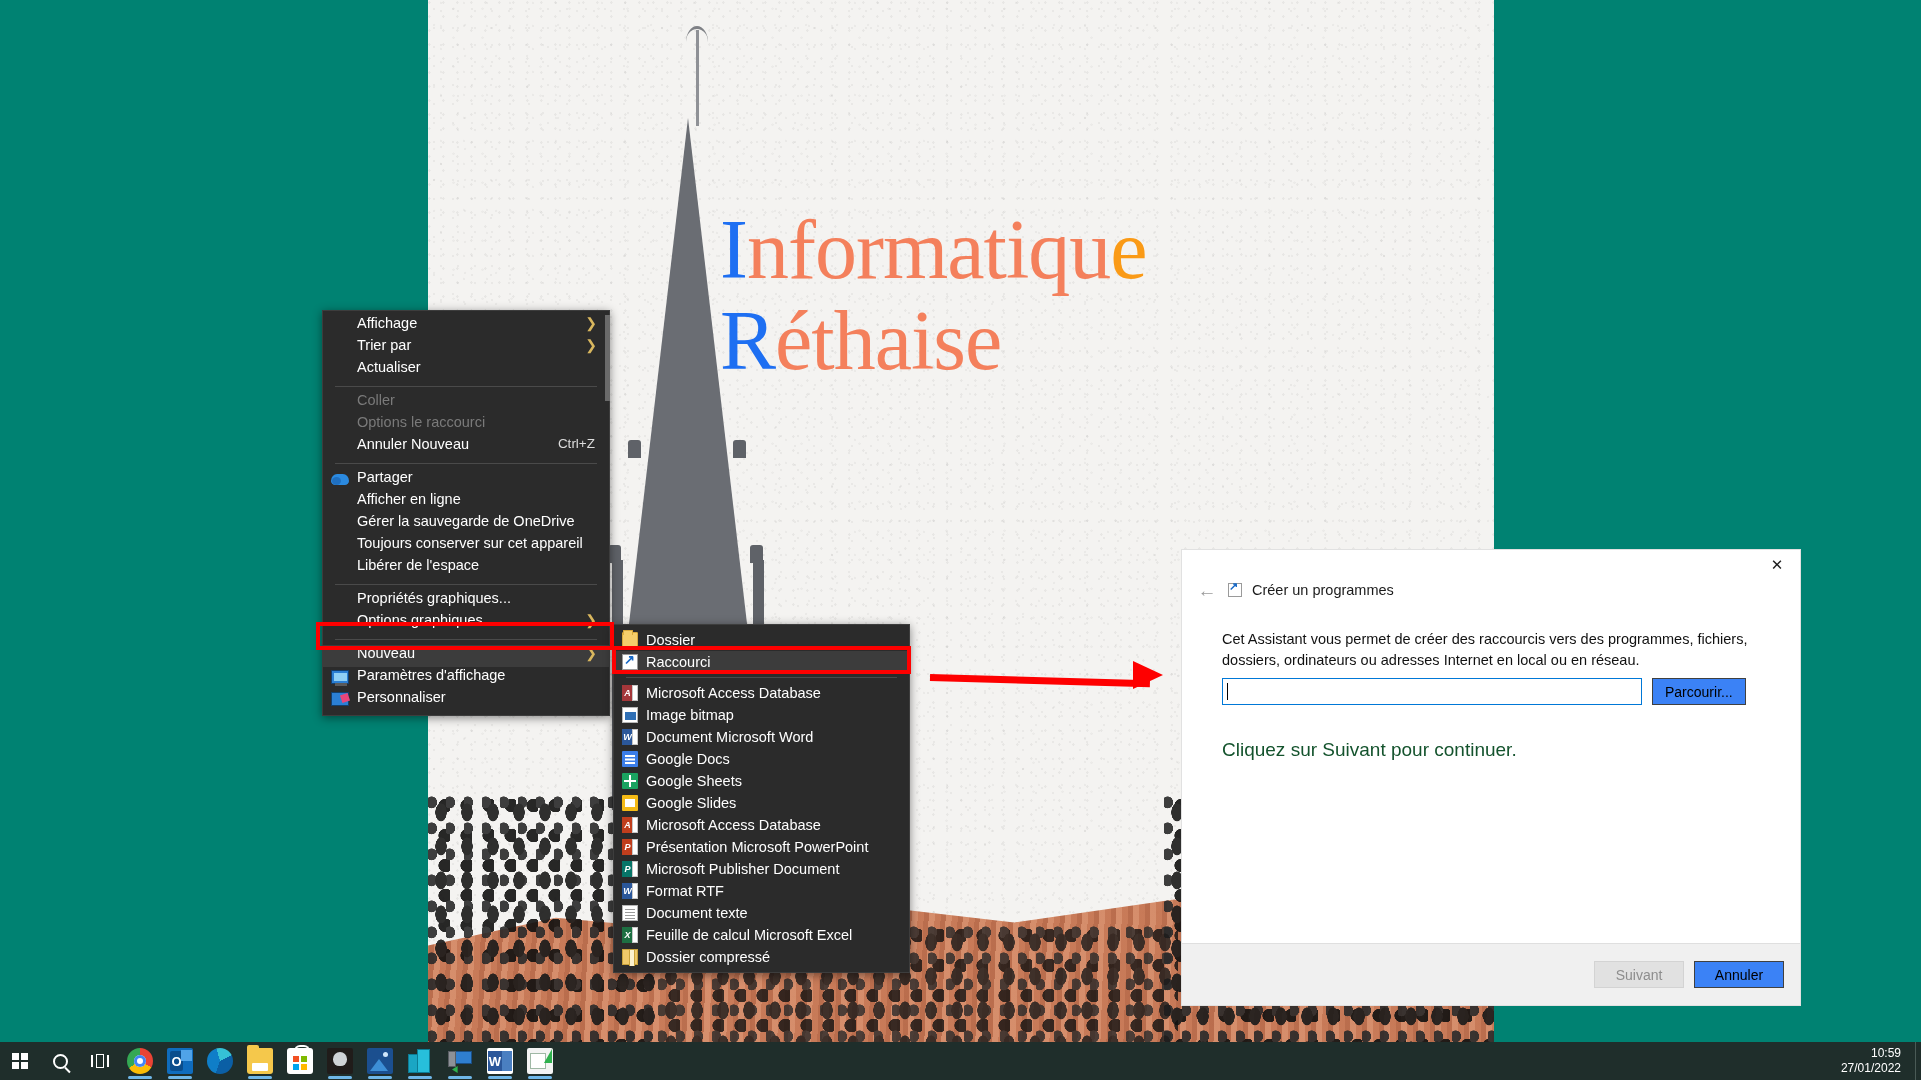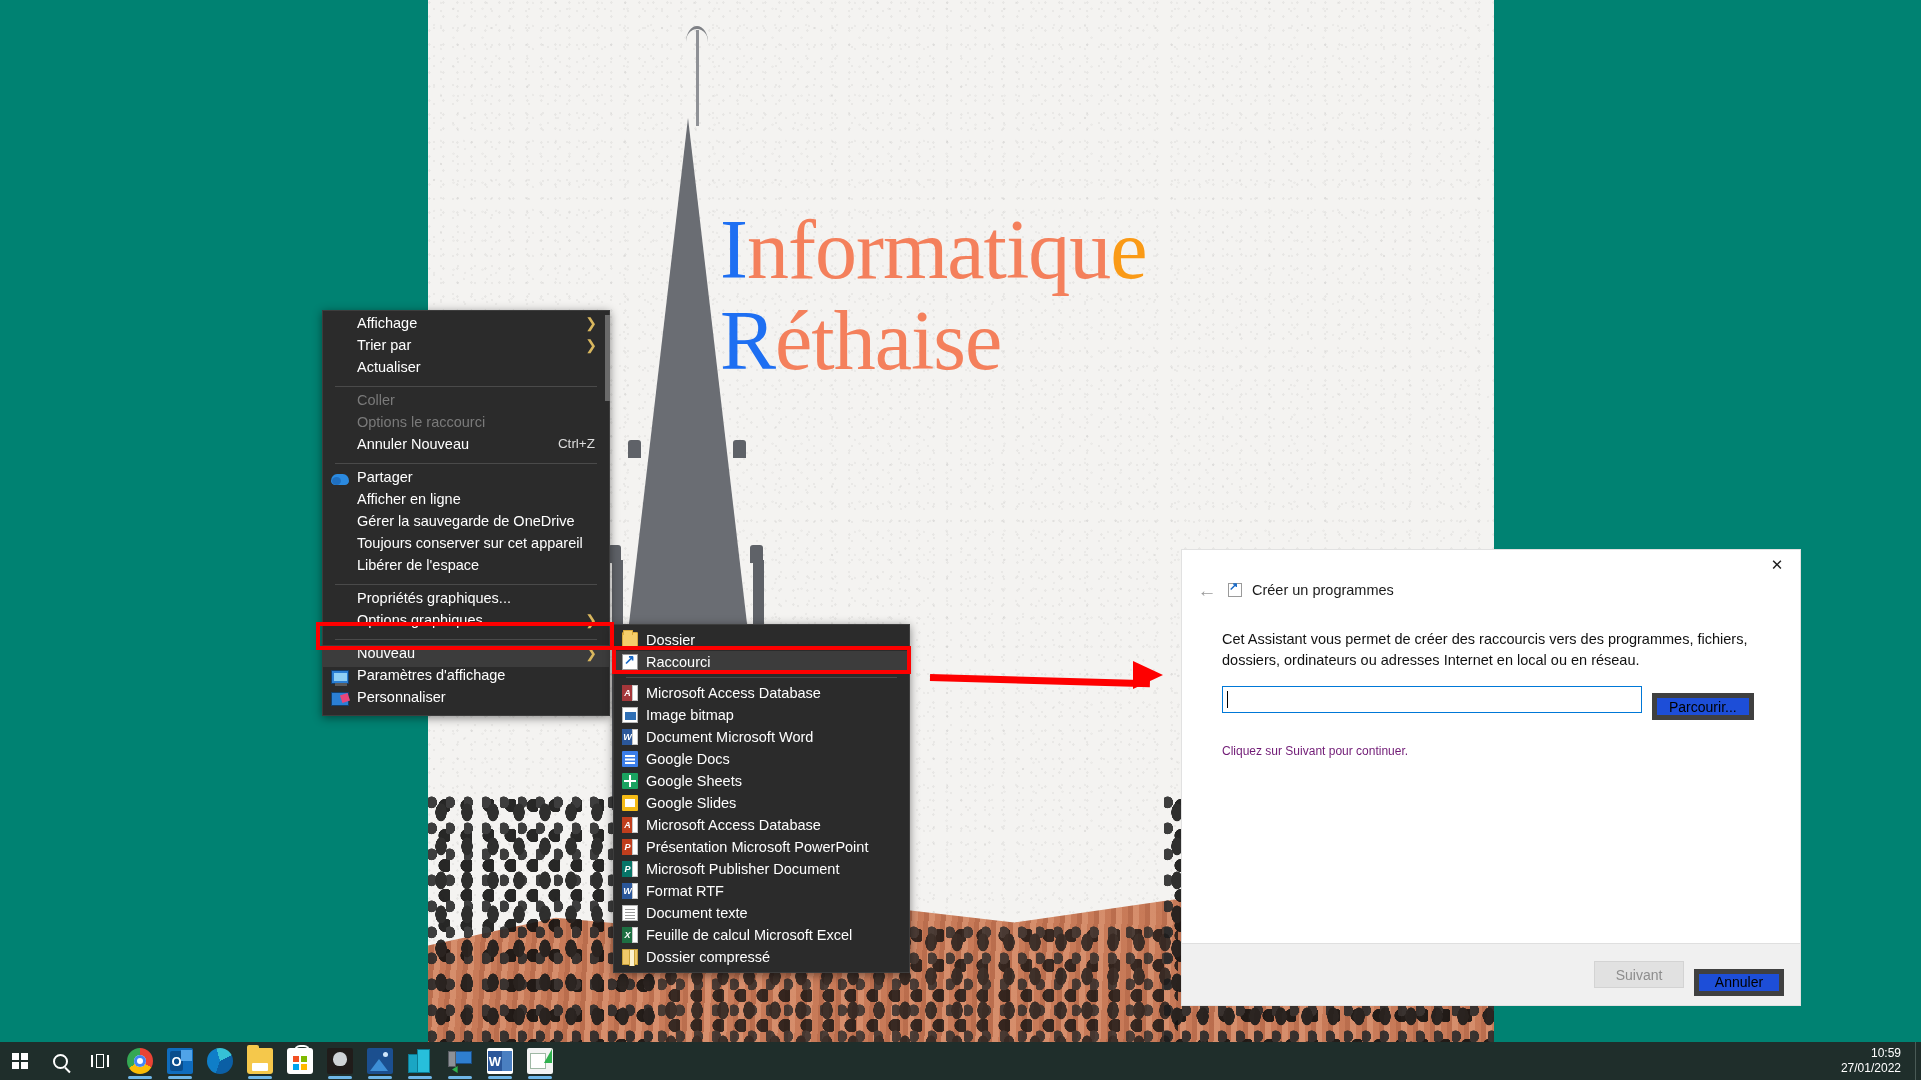--- a/index.html
+++ b/index.html
@@ -243,29 +243,29 @@
     flex: 0 0 420px; height: 27px; border:1px solid #0078d7; background:#fff;
     display:flex; align-items:center; padding: 0 4px;
   }
   .caret { width:1px; height:17px; background:#000; }
   .dlg-btn {
     height: 27px; min-width: 90px; padding: 0 12px;
     background:#e1e1e1; border:1px solid #adadad; color:#000; font-size:14px;
     display:flex; align-items:center; justify-content:center;
     font-family:"Liberation Sans",sans-serif;
   }
-  .dlg-note { margin-top: 24px; font-size: 12px; color:#701a75; }
+  .dlg-note { margin-top: 34px; font-size: 19px; color:#14532d; }
   .dlg-footer {
     position:absolute; left:0; bottom:0; width:100%; height: 62px;
     background:#f0f0f0; border-top:1px solid #dfdfdf;
     display:flex; align-items:center; justify-content:flex-end; gap: 10px;
     padding-right: 16px;
   }
   .dlg-btn.primary-disabled { color:#8d8d8d; background:#e1e1e1; border-color:#d3d3d3; }
-  .dlg-btn.plain { background:#1d4ed8; border:5px solid #404040;margin-top:15px; }
+  .dlg-btn.plain { background:#3b82f6; border:1px solid #404040; }
 
   
   .taskbar {
     position: absolute; left: 0; bottom: 0; width: 1921px; height: 38px;
     background: #1f2e2b;
     display: flex; align-items: center;
     z-index: 50;
   }
   .tb-btn { width: 40px; height: 38px; display:flex; align-items:center; justify-content:center; color:#fff; }
   .tb-icon { width: 40px; height: 38px; display:flex; align-items:center; justify-content:center; position:relative; }

